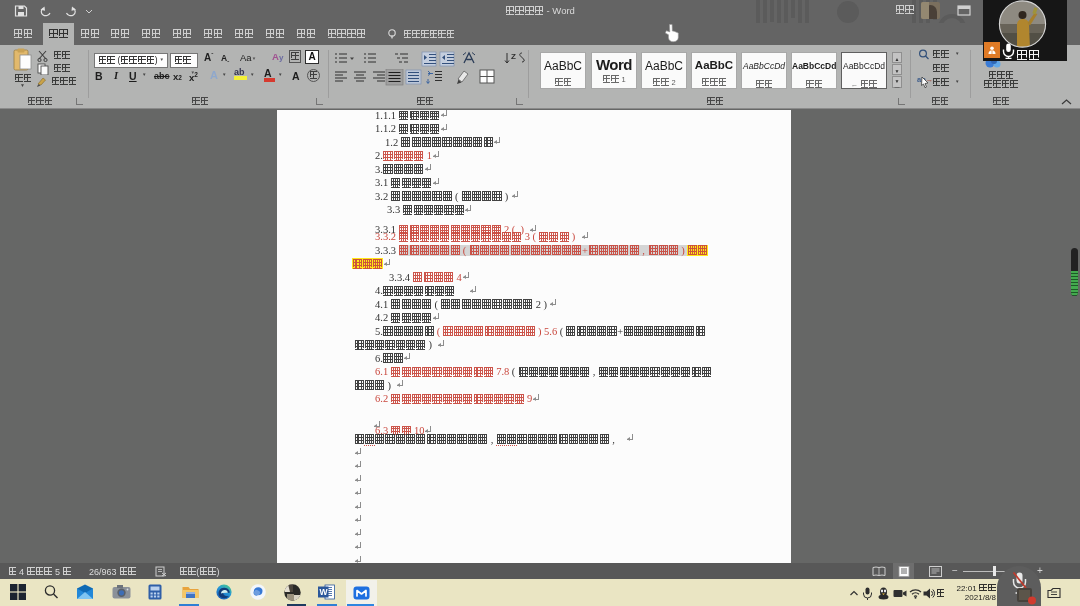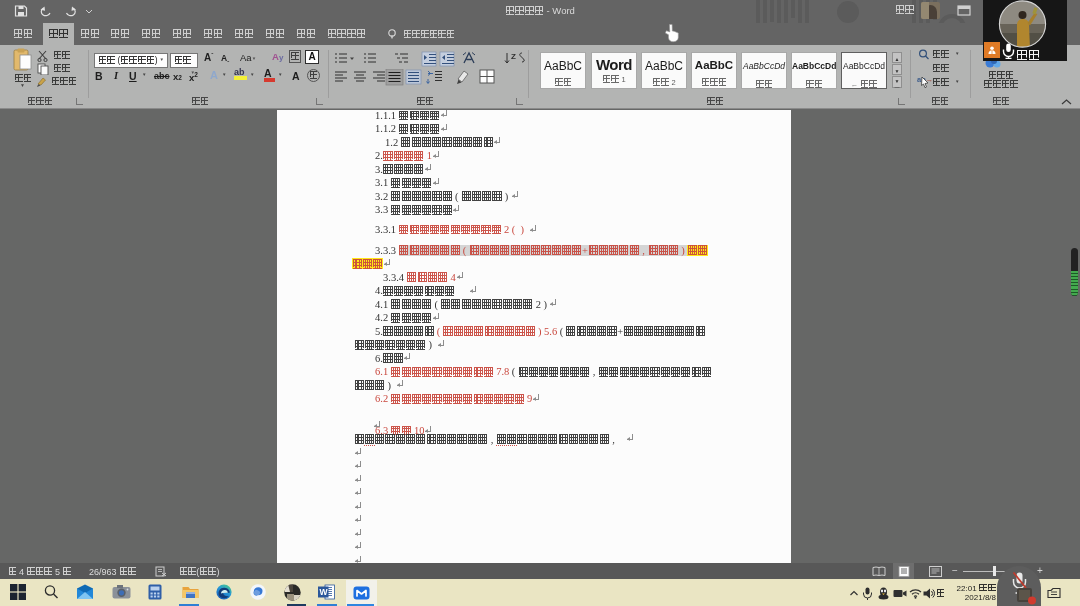--- a/index.html
+++ b/index.html
@@ -344,25 +344,26 @@
 </div>
 <div id="docarea" class="abs">
   <div id="page">
 <div class="l" style="top:-1.1px;left:98px">1.1.1 <i class="z"></i><i class="z"></i><i class="z"></i><i class="z"></i><i class="pc"><i></i></i></div>
 <div class="l" style="top:12.4px;left:98px">1.1.2 <i class="z"></i><i class="z"></i><i class="z"></i><i class="z"></i><i class="pc"><i></i></i></div>
 <div class="l" style="top:25.9px;left:108px">1.2 <i class="z"></i><i class="z"></i><i class="z"></i><i class="z"></i><i class="z"></i><i class="z"></i><i class="z"></i><i class="z"></i><i class="z"></i><i class="pc"><i></i></i></div>
 <div class="l" style="top:39.4px;left:98px">2.<span class="r"><i class="z"></i><i class="z"></i><i class="z"></i><i class="z"></i> 1</span><i class="pc"><i></i></i></div>
 <div class="l" style="top:52.9px;left:98px">3.<i class="z"></i><i class="z"></i><i class="z"></i><i class="z"></i><i class="pc"><i></i></i></div>
 <div class="l" style="top:66.4px;left:98px">3.1 <i class="z"></i><i class="z"></i><i class="z"></i><i class="z"></i><i class="pc"><i></i></i></div>
 <div class="l" style="top:79.9px;left:98px">3.2 <i class="z"></i><i class="z"></i><i class="z"></i><i class="z"></i><i class="z"></i><i class="z"></i><i class="q">(</i><i class="z"></i><i class="z"></i><i class="z"></i><i class="z"></i><i class="q">)</i><i class="pc"><i></i></i></div>
-<div class="l" style="top:93.4px;left:98px">3.3 <i class="z"></i><i class="z"></i><i class="z"></i><i class="z"></i><i class="z"></i><i class="z"></i><i class="pc"><i></i></i></div>
+<div class="l" style="top:93.4px;left:110px">3.3 <i class="z"></i><i class="z"></i><i class="z"></i><i class="z"></i><i class="z"></i><i class="z"></i><i class="pc"><i></i></i></div>
 <div class="l" style="top:113px;left:98px">3.3.1 <span class="r"><i class="z"></i><i class="z"></i><i class="z"></i><i class="z"></i><i class="z"></i><i class="z"></i><i class="z"></i><i class="z"></i><i class="z"></i><i class="z"></i> 2<i class="q">(</i><i class="q">)</i></span> <i class="pc"><i></i></i></div>
+<div class="l" style="top:120.4px;left:98px"><span class="r">3.3.2 <i class="z"></i><i class="z"></i><i class="z"></i><i class="z"></i><i class="z"></i><i class="z"></i><i class="z"></i><i class="z"></i><i class="z"></i><i class="z"></i><i class="z"></i><i class="z"></i> 3<i class="q">(</i><i class="z"></i><i class="z"></i><i class="z"></i><i class="q">)</i></span> <i class="pc"><i></i></i></div>
 <div class="l" style="top:133.9px;left:98px">3.3.3 <span class="hg"><span class="r"><i class="z"></i><i class="z"></i><i class="z"></i><i class="z"></i><i class="z"></i><i class="z"></i><i class="q">(</i><i class="z"></i><i class="z"></i><i class="z"></i><i class="z"></i><i class="z"></i><i class="z"></i><i class="z"></i><i class="z"></i><i class="z"></i><i class="z"></i><i class="z"></i>+<i class="z"></i><i class="z"></i><i class="z"></i><i class="z"></i><i class="z"></i><i class="q">,</i><i class="z"></i><i class="z"></i><i class="z"></i><i class="q">)</i></span></span><span class="hy"><span class="r"><i class="z"></i><i class="z"></i></span></span></div>
 <div class="l" style="top:147.4px;left:75px"><span class="hy"><span class="r"><i class="z"></i><i class="z"></i><i class="z"></i></span></span><i class="pc"><i></i></i></div>
-<div class="l" style="top:160.9px;left:106px">3.3.4 <span class="r"><i class="z"></i><i class="z"></i><i class="z"></i><i class="z"></i> 4</span><i class="pc"><i></i></i></div>
+<div class="l" style="top:160.9px;left:112px">3.3.4 <span class="r"><i class="z"></i><i class="z"></i><i class="z"></i><i class="z"></i> 4</span><i class="pc"><i></i></i></div>
 <div class="l" style="top:174.4px;left:98px">4.<i class="z"></i><i class="z"></i><i class="z"></i><i class="z"></i><i class="z"></i><i class="z"></i><i class="z"></i><span style="display:inline-block;width:14px"></span><i class="pc"><i></i></i></div>
 <div class="l" style="top:187.9px;left:98px">4.1 <i class="z"></i><i class="z"></i><i class="z"></i><i class="z"></i><i class="q">(</i><i class="z"></i><i class="z"></i><i class="z"></i><i class="z"></i><i class="z"></i><i class="z"></i><i class="z"></i><i class="z"></i><i class="z"></i> 2<i class="q">)</i><i class="pc"><i></i></i></div>
 <div class="l" style="top:201.4px;left:98px">4.2 <i class="z"></i><i class="z"></i><i class="z"></i><i class="z"></i><i class="pc"><i></i></i></div>
 <div class="l" style="top:214.9px;left:98px">5.<i class="z"></i><i class="z"></i><i class="z"></i><i class="z"></i><i class="z"></i><span class="r"><i class="q">(</i><i class="z"></i><i class="z"></i><i class="z"></i><i class="z"></i><i class="z"></i><i class="z"></i><i class="z"></i><i class="z"></i><i class="z"></i><i class="q">)</i>5.6</span><i class="q">(</i><i class="z"></i><i class="z"></i><i class="z"></i><i class="z"></i><i class="z"></i>+<i class="z"></i><i class="z"></i><i class="z"></i><i class="z"></i><i class="z"></i><i class="z"></i><i class="z"></i><i class="z"></i></div>
 <div class="l" style="top:228.4px;left:77px"><i class="z"></i><i class="z"></i><i class="z"></i><i class="z"></i><i class="z"></i><i class="z"></i><i class="z"></i><i class="q">)</i> <i class="pc"><i></i></i></div>
 <div class="l" style="top:241.9px;left:98px">6.<i class="z"></i><i class="z"></i><i class="pc"><i></i></i></div>
 <div class="l" style="top:255.4px;left:98px"><span class="r">6.1 <i class="z"></i><i class="z"></i><i class="z"></i><i class="z"></i><i class="z"></i><i class="z"></i><i class="z"></i><i class="z"></i><i class="z"></i><i class="z"></i> 7.8</span><i class="q">(</i><i class="z"></i><i class="z"></i><i class="z"></i><i class="z"></i><i class="z"></i><i class="z"></i><i class="z"></i><i class="q">,</i><i class="z"></i><i class="z"></i><i class="z"></i><i class="z"></i><i class="z"></i><i class="z"></i><i class="z"></i><i class="z"></i><i class="z"></i><i class="z"></i><i class="z"></i></div>
 <div class="l" style="top:268.9px;left:77px"><i class="z"></i><i class="z"></i><i class="z"></i><i class="q">)</i> <i class="pc"><i></i></i></div>
 <div class="l" style="top:282.4px;left:98px"><span class="r">6.2 <i class="z"></i><i class="z"></i><i class="z"></i><i class="z"></i><i class="z"></i><i class="z"></i><i class="z"></i><i class="z"></i><i class="z"></i><i class="z"></i><i class="z"></i><i class="z"></i><i class="z"></i> 9</span><i class="pc"><i></i></i></div>
 <div class="l" style="top:314px;left:98px"><span class="r">6.3 <i class="z"></i><i class="z"></i> 10</span><i class="pc"><i></i></i></div>

